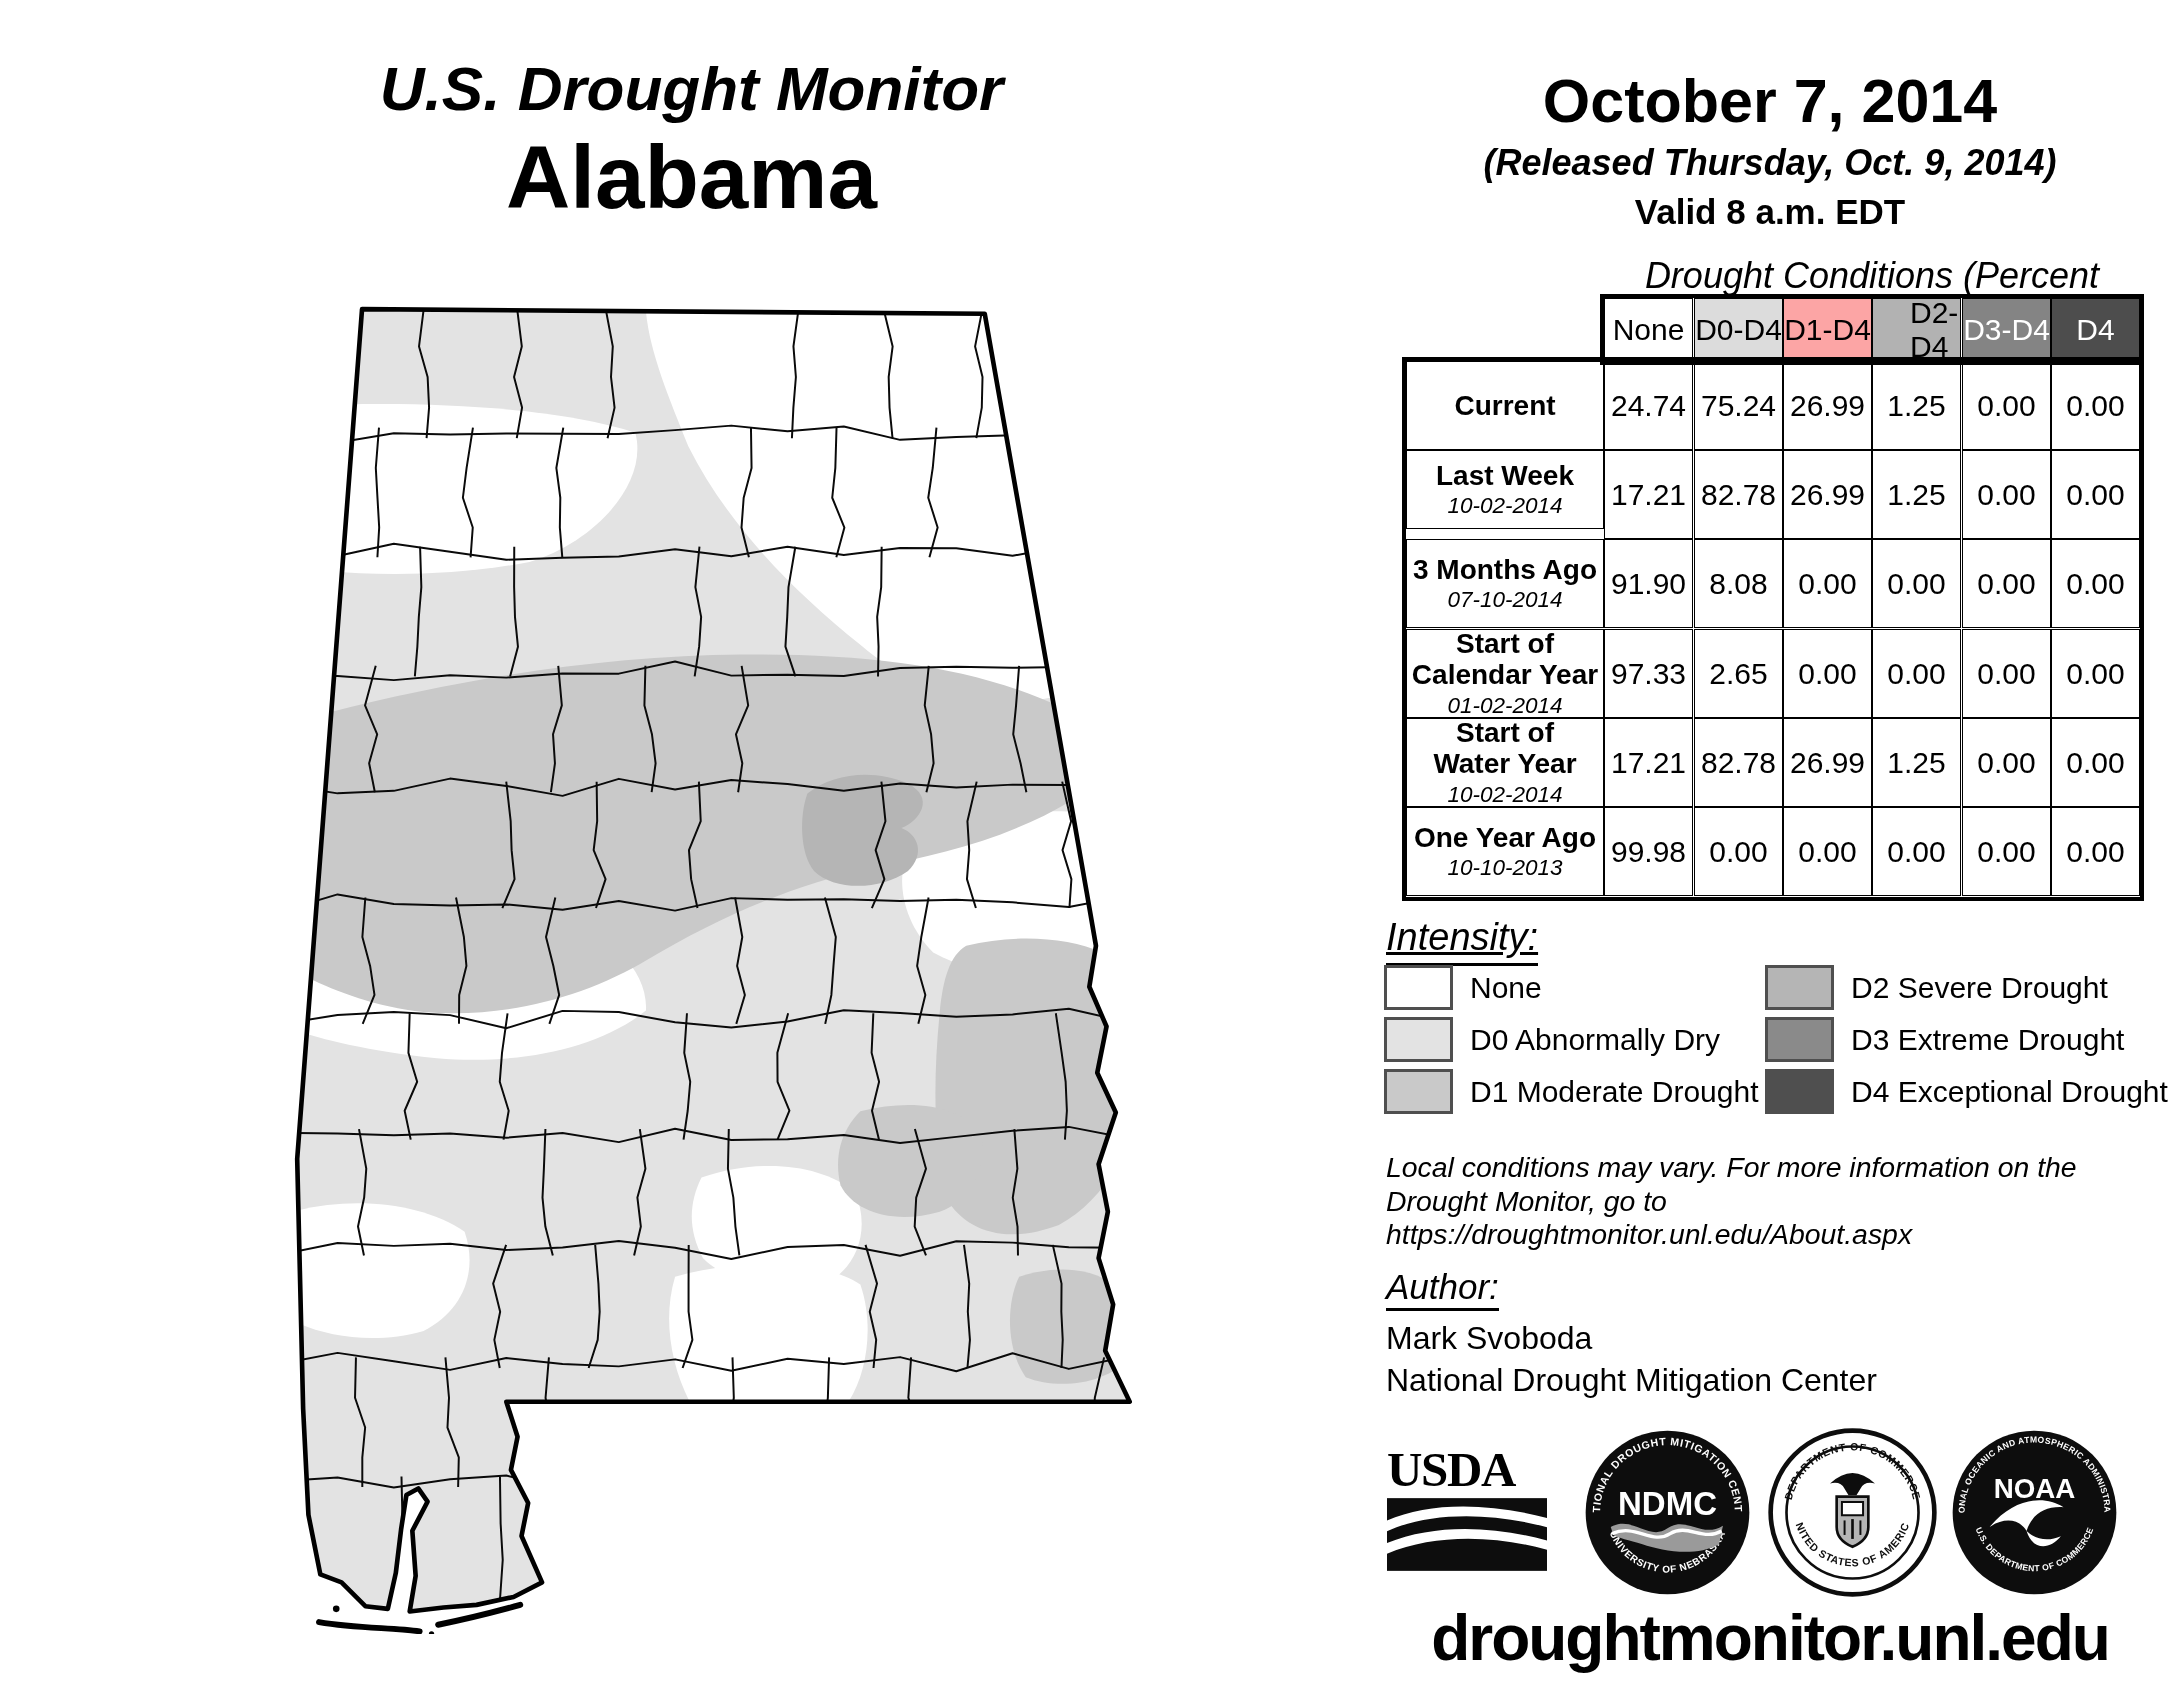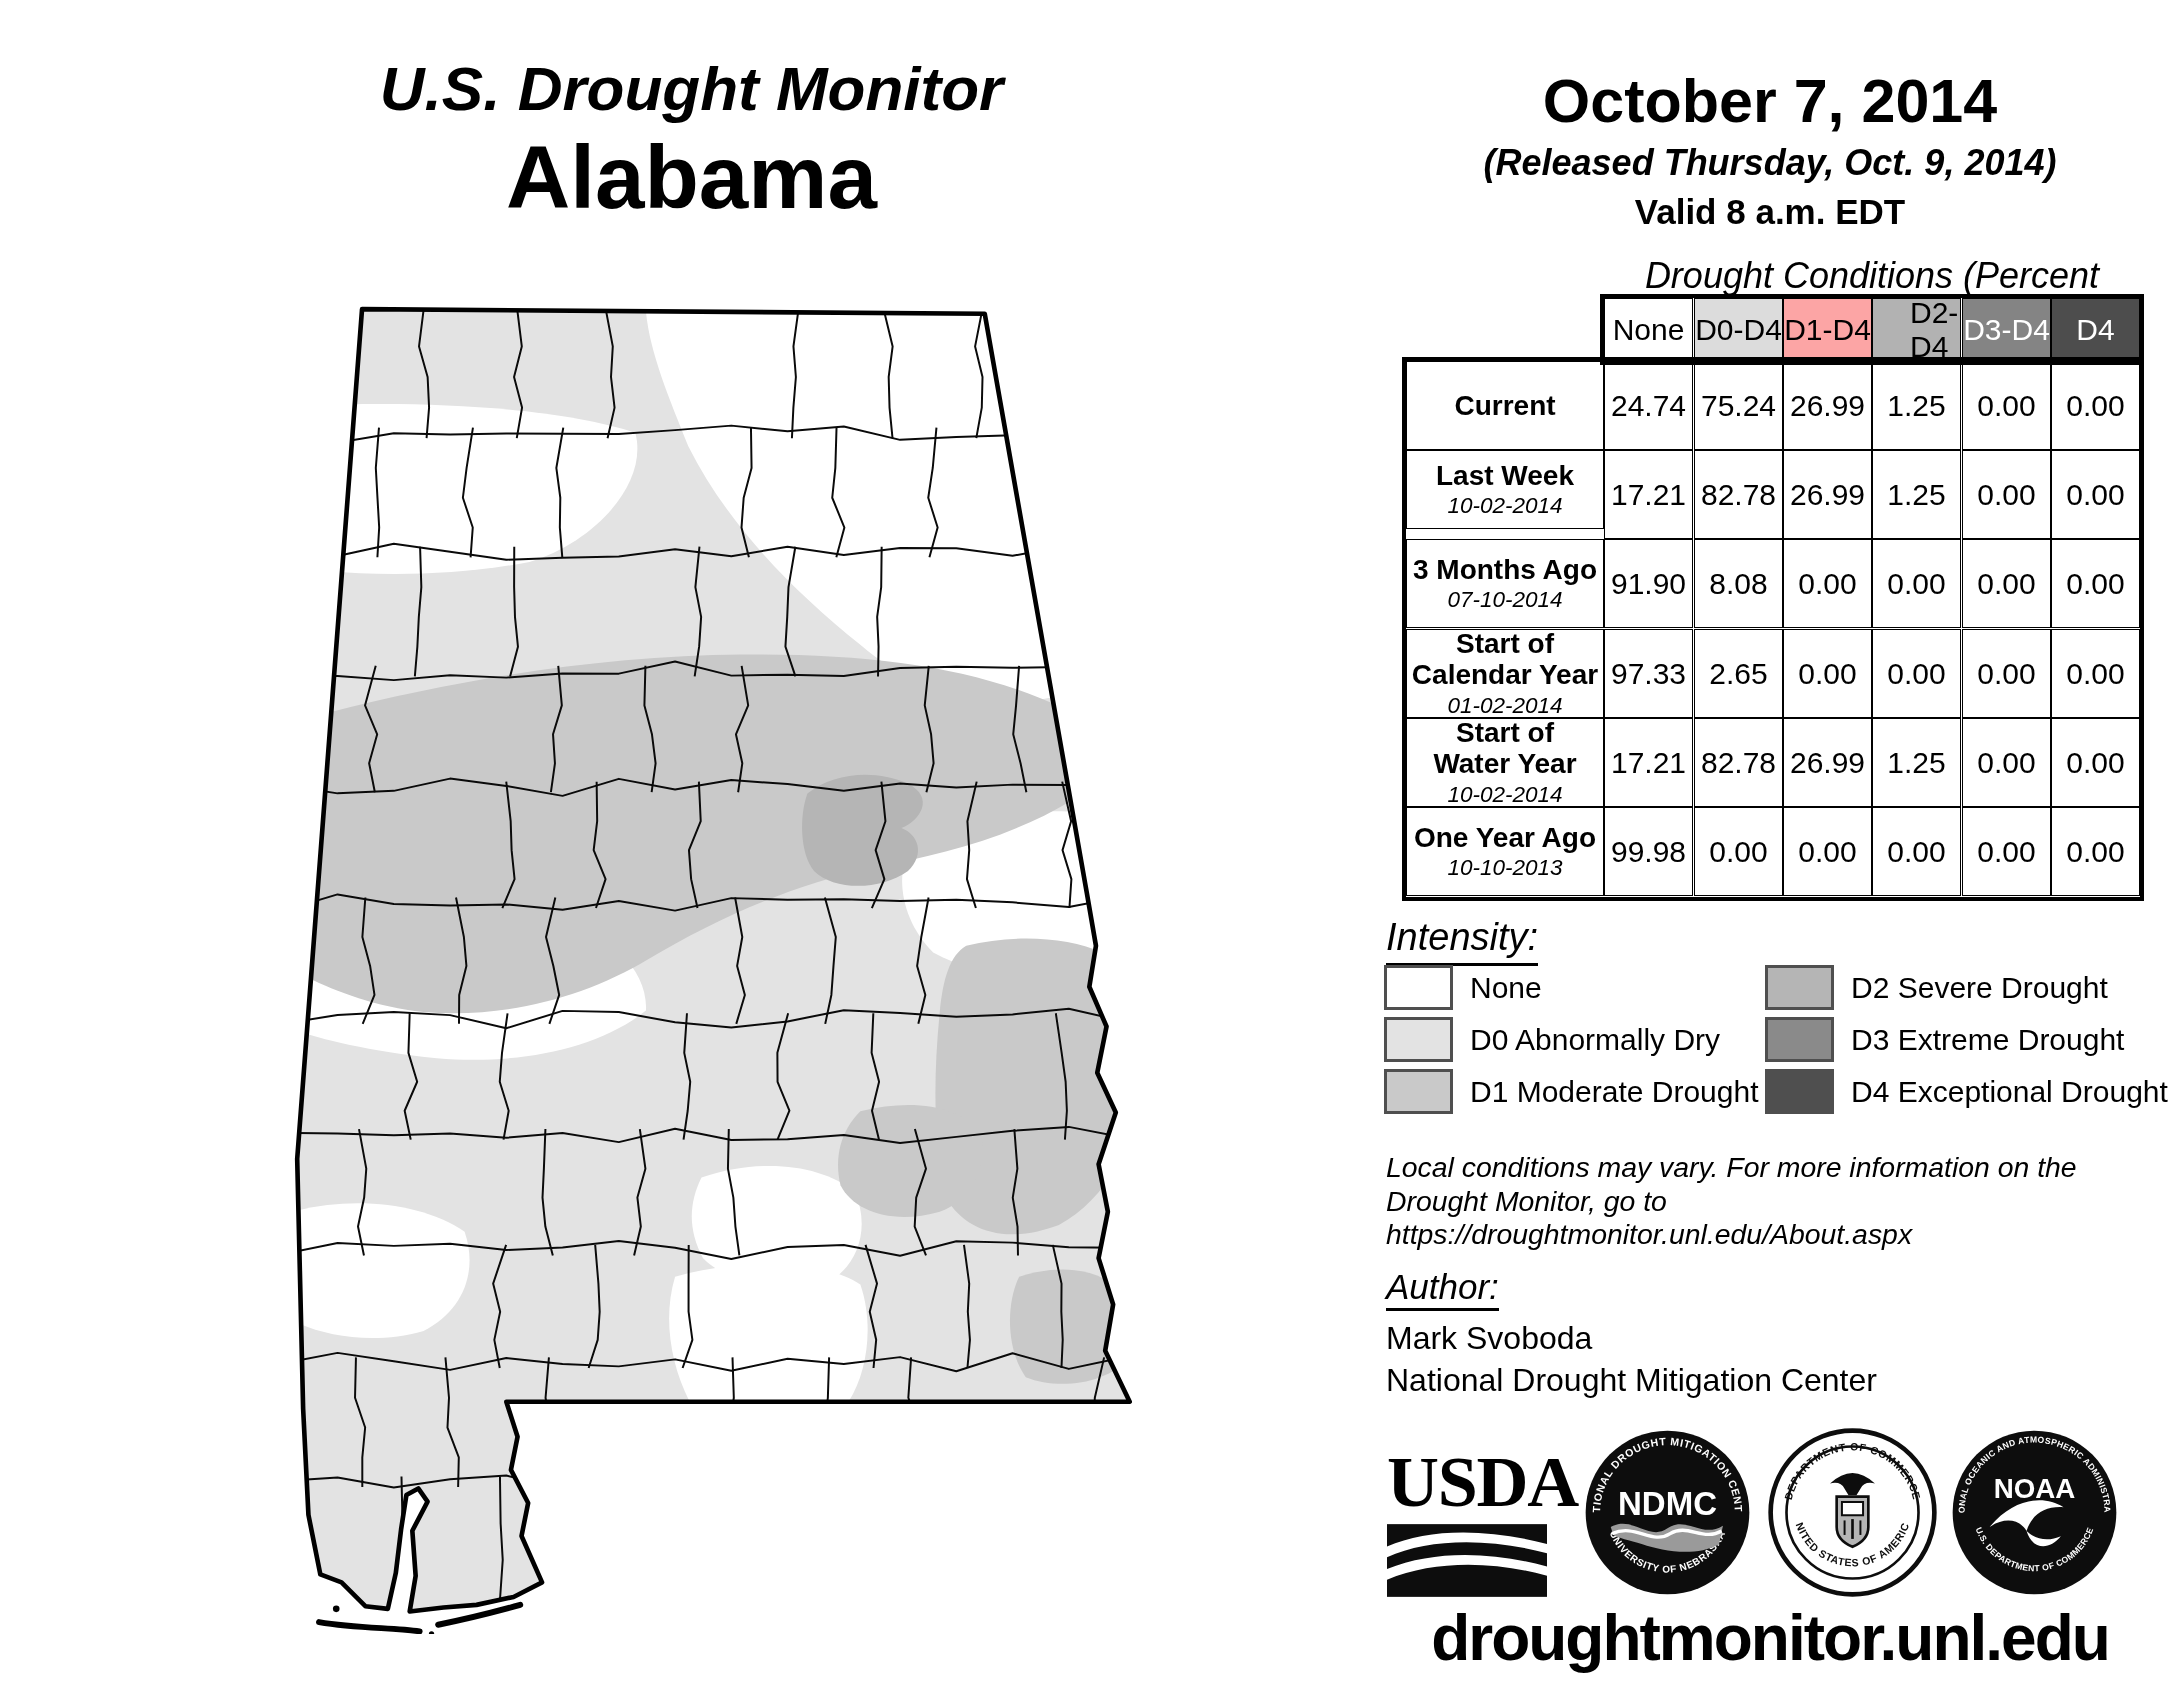--- a/index.html
+++ b/index.html
@@ -17,32 +17,32 @@
   
   .dm-cell{position:absolute;box-sizing:border-box;border:1.3px solid #000;display:flex;
            flex-direction:column;align-items:center;justify-content:center;background:#fff;}
   .dm-cell .val{font-size:30px;}
   .dm-cell .rlabel{font-size:28px;font-weight:bold;line-height:1.12;text-align:center;}
   .dm-cell .rdate{font-size:22.5px;font-style:italic;margin-top:2.6px;}
   .dm-head{font-size:30px;}
   .dm-frame{position:absolute;box-sizing:content-box;border:4px solid #000;pointer-events:none;}
   
   .intensity-title{left:1386px;top:916px;font-size:38px;font-style:italic;}
-  .intensity-title span{display:inline-block;border-bottom:3.3px solid #000;padding-bottom:4px;}
+  .intensity-title span{display:inline-block;border-bottom:3.3px solid #000;padding-bottom:4px;text-decoration:underline;}
   .lg-swatch{position:absolute;width:69px;height:45px;box-sizing:border-box;border:3.3px solid #4f4f4f;}
   .lg-label{position:absolute;font-size:30px;line-height:45px;white-space:nowrap;}
   
   .disclaimer{left:1386px;top:1151px;width:761px;font-size:28.4px;font-style:italic;line-height:1.18;}
   .author-title{left:1386px;top:1267px;font-size:35px;font-style:italic;}
   .author-title span{display:inline-block;border-bottom:3.3px solid #000;padding-bottom:1.3px;}
   .author-name{left:1386px;top:1320px;font-size:32px;}
   .author-org{left:1386px;top:1362px;font-size:32px;}
   
   .usda-wrap{left:1387px;top:1441px;width:160px;}
-  .usda-text{font-family:"Liberation Serif",serif;font-weight:bold;font-size:72px;letter-spacing:-1.3px;}
+  .usda-text{font-family:"Liberation Serif",serif;font-weight:bold;font-size:49px;letter-spacing:-1.3px;}
   .footer-url{left:1416px;top:1601px;width:708px;font-size:64px;font-weight:bold;letter-spacing:-2px;}
   svg text{font-family:"Liberation Sans",sans-serif;}
 </style>
 </head>
 <body>
 
 <div class="abs ctr title-main">U.S. Drought Monitor</div>
 <div class="abs ctr title-region">Alabama</div>
 
 <div class="abs ctr date-main">October 7, 2014</div>

